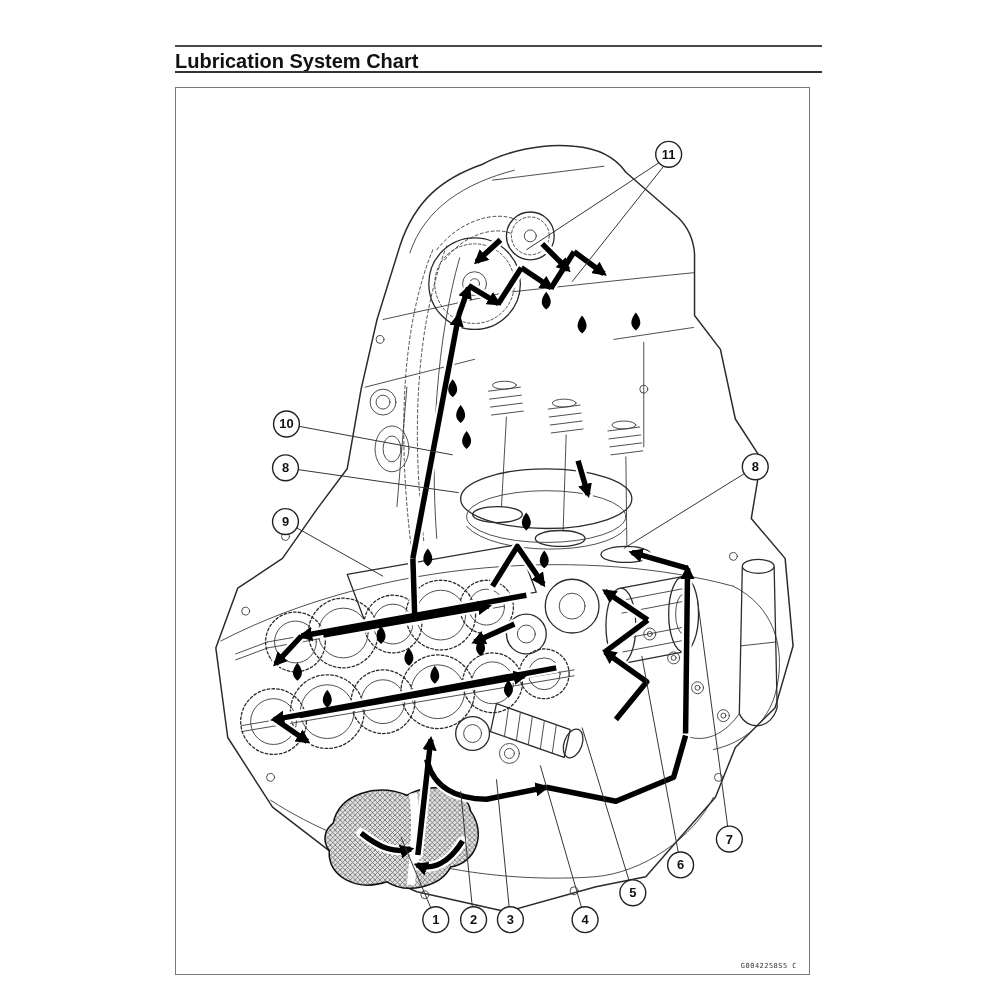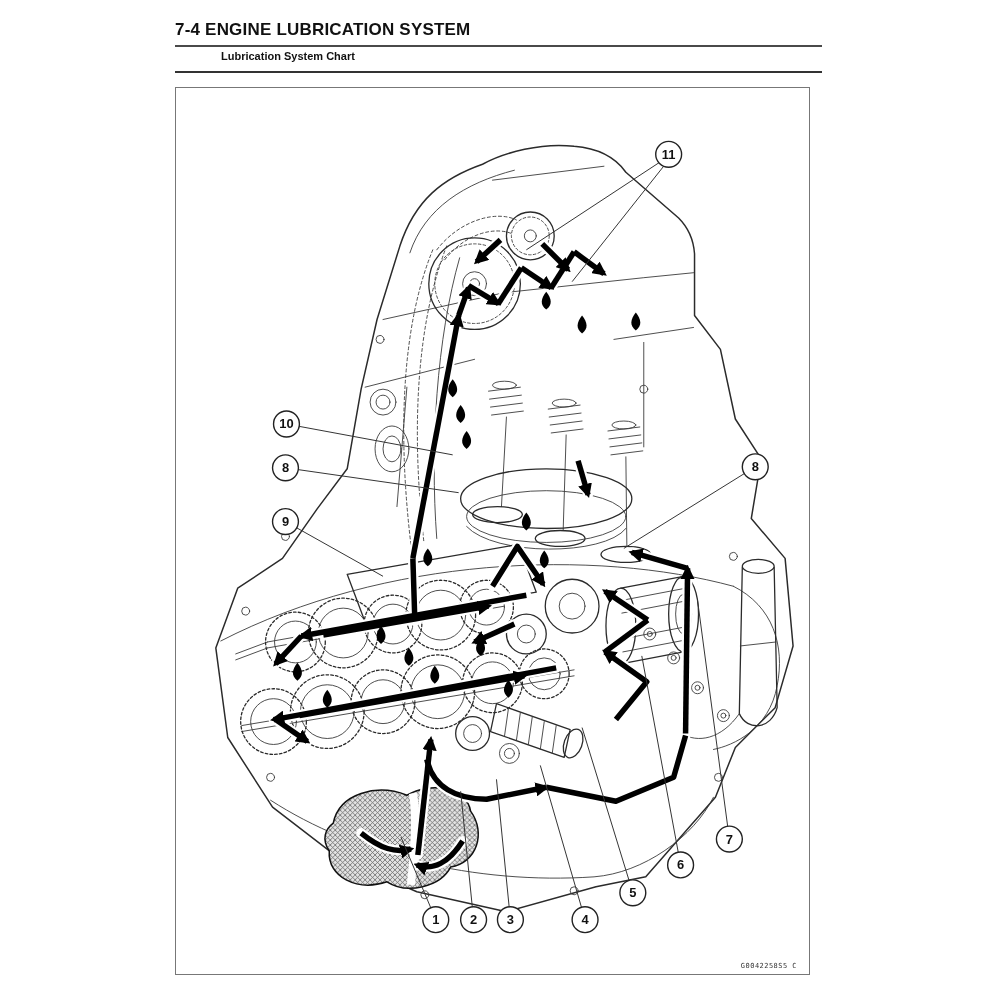--- a/index.html
+++ b/index.html
@@ -1,21 +1,21 @@
 <!DOCTYPE html>
 <html><head>
 <meta charset="utf-8">
 <style>
   html,body{margin:0;padding:0;background:#fff;width:997px;height:997px;overflow:hidden;
             font-family:"Liberation Sans",sans-serif;}
   .page{position:relative;width:997px;height:997px;background:#fff;}
   .h1{position:absolute;left:175px;top:20px;font-size:17px;font-weight:bold;color:#111;
       letter-spacing:.2px;white-space:nowrap;}
   .rule1{position:absolute;left:175px;top:45px;width:647px;height:0;border-top:2px solid #4a4a4a;}
-  .h2{position:absolute;left:175px;top:50px;font-size:11px;font-weight:bold;color:#111;white-space:nowrap;margin-left:46px;}
+  .h2{position:absolute;left:175px;top:50px;font-size:20px;font-weight:bold;color:#111;white-space:nowrap;}
   .rule2{position:absolute;left:175px;top:71px;width:647px;height:0;border-top:2px solid #333;}
   .frame{position:absolute;left:175px;top:87px;width:635px;height:888px;border:1.5px solid #777;
          box-sizing:border-box;background:#fff;}
   svg{display:block;}
   .eng{fill:none;stroke:#2b2b2b;stroke-width:1.3;stroke-linejoin:round;stroke-linecap:round;}
   .eng2{fill:none;stroke:#3a3a3a;stroke-width:.9;stroke-linejoin:round;stroke-linecap:round;}
   .sil{fill:#fff;stroke:#2b2b2b;stroke-width:1.5;stroke-linejoin:round;}
   .dash{stroke-dasharray:3 2.6;}
   .teeth{stroke-dasharray:2.6 2.2;}
   .case{fill:none;stroke:#fff;stroke-width:10;stroke-linejoin:round;stroke-linecap:round;}
@@ -26,21 +26,20 @@
        text-anchor:middle;}
   .figcode{font-family:"DejaVu Sans Mono",monospace;font-size:7px;fill:#333;text-anchor:end;
            letter-spacing:.5px;}
   .drop{fill:#000;stroke:none;}
 </style>
 </head>
 <body>
 
 <div class="page">
 
-  <div class="h1">7-4 ENGINE LUBRICATION SYSTEM</div>
   <div class="rule1"></div>
   <div class="h2">Lubrication System Chart</div>
   <div class="rule2"></div>
 
   <div class="frame">
     <svg width="632" height="885" viewBox="0 0 635 888">
       <defs>
         <pattern id="hatch" width="5" height="5" patternUnits="userSpaceOnUse">
           <rect width="5" height="5" fill="#e3e3e3"></rect>
           <path d="M0,5 L5,0 M-1,1 L1,-1 M4,6 L6,4" stroke="#666" stroke-width="0.8"></path>

